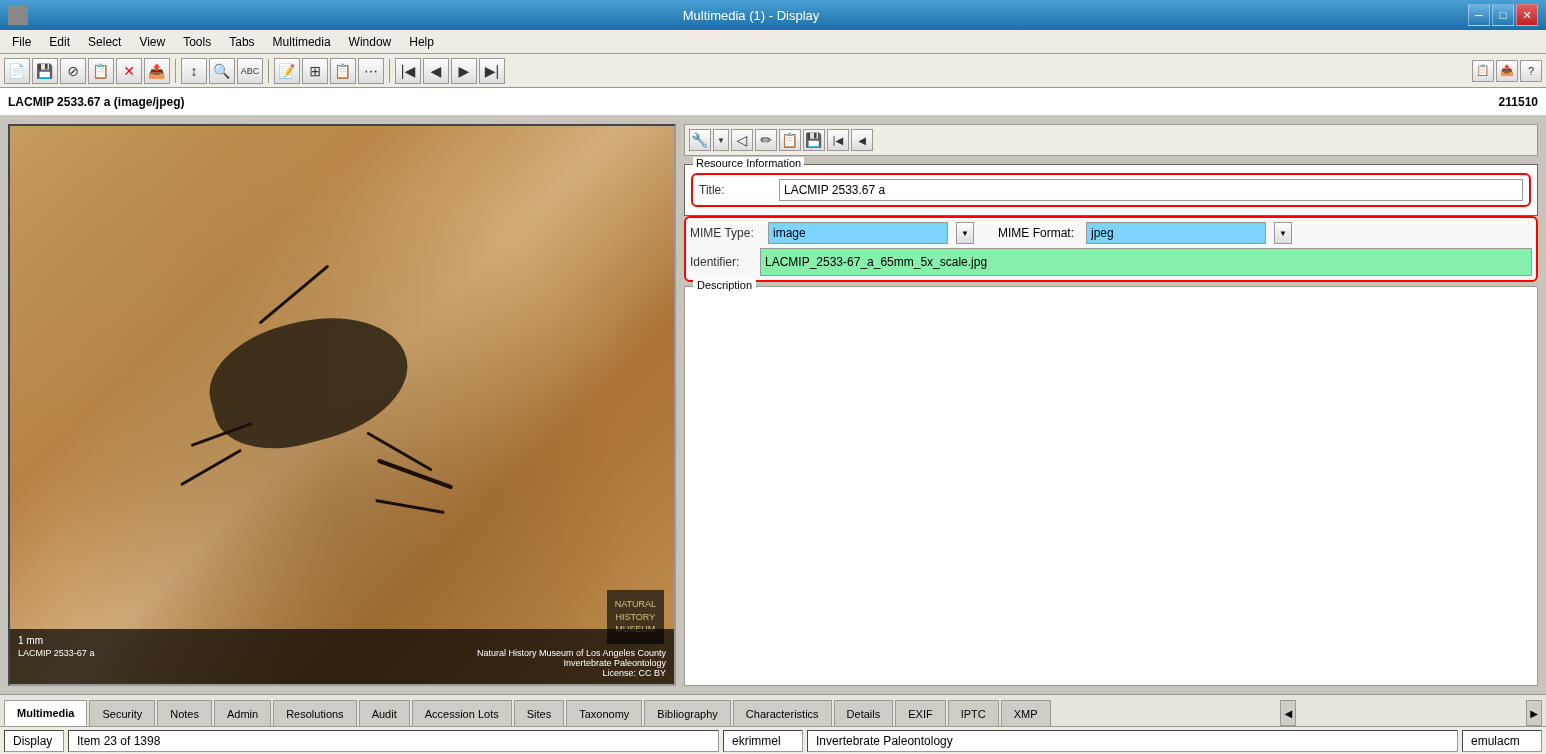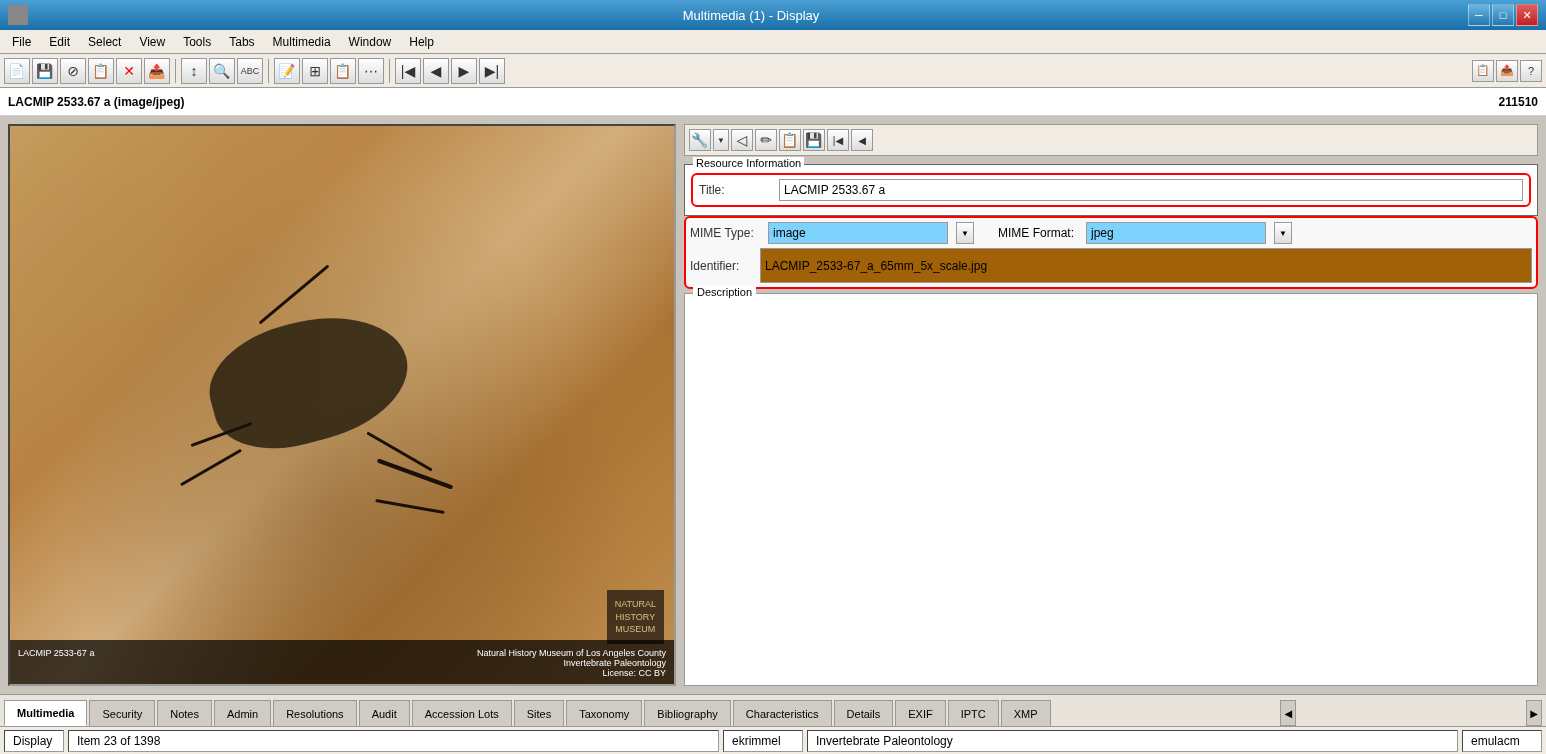--- a/index.html
+++ b/index.html
@@ -209,24 +209,24 @@
       background: linear-gradient(to bottom, #fefefe, #ddd);
       cursor: pointer; display: flex; align-items: center; justify-content: center;
       font-size: 8px;
     }
     .identifier-row {
       display: flex;
       align-items: center;
     }
     .identifier-input {
       border: 1px solid #999;
-      background: #a16207;
+      background: #86efac;
       padding: 10px 4px;
       font-size: 12px;
-      height: 35px;
+      height: 28px;
       flex: 1;
     }
 
     
     .desc-section {
       border: 1px solid #999;
       background: #fff;
       flex: 1;
       position: relative;
     }
@@ -391,20 +391,21 @@
       <div class="fossil-leg5"></div>
       <div class="fossil-antenna"></div>
 
       <div class="overlay-logo">
         <div>NATURAL</div>
         <div>HISTORY</div>
         <div>MUSEUM</div>
       </div>
 
       <div id="image-overlay">
+        <div style="font-size:10px;">1 mm</div>
         <div style="display:flex;justify-content:space-between;font-size:9px;margin-top:2px;">
           <span>LACMIP 2533-67 a</span>
           <span style="text-align:right;">Natural History Museum of Los Angeles County<br>Invertebrate Paleontology<br>License: CC BY</span>
         </div>
       </div>
     </div>
   </div>
 
   <div id="right-panel">
 

